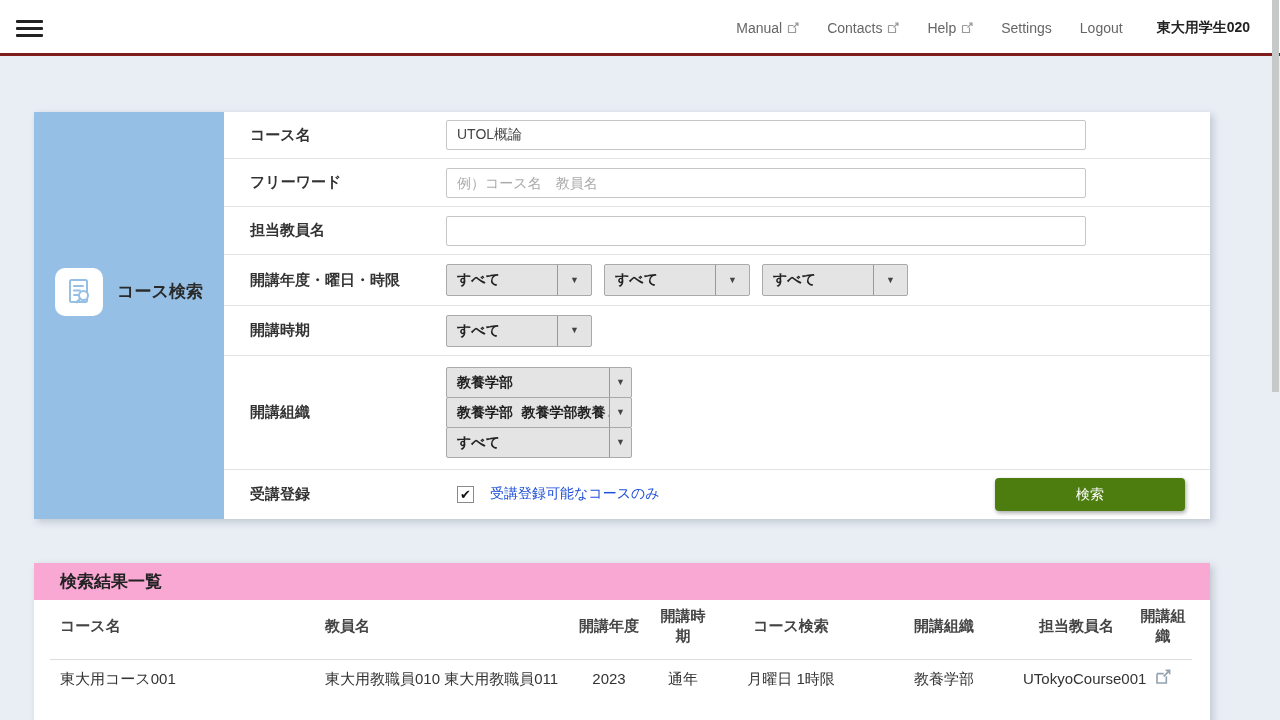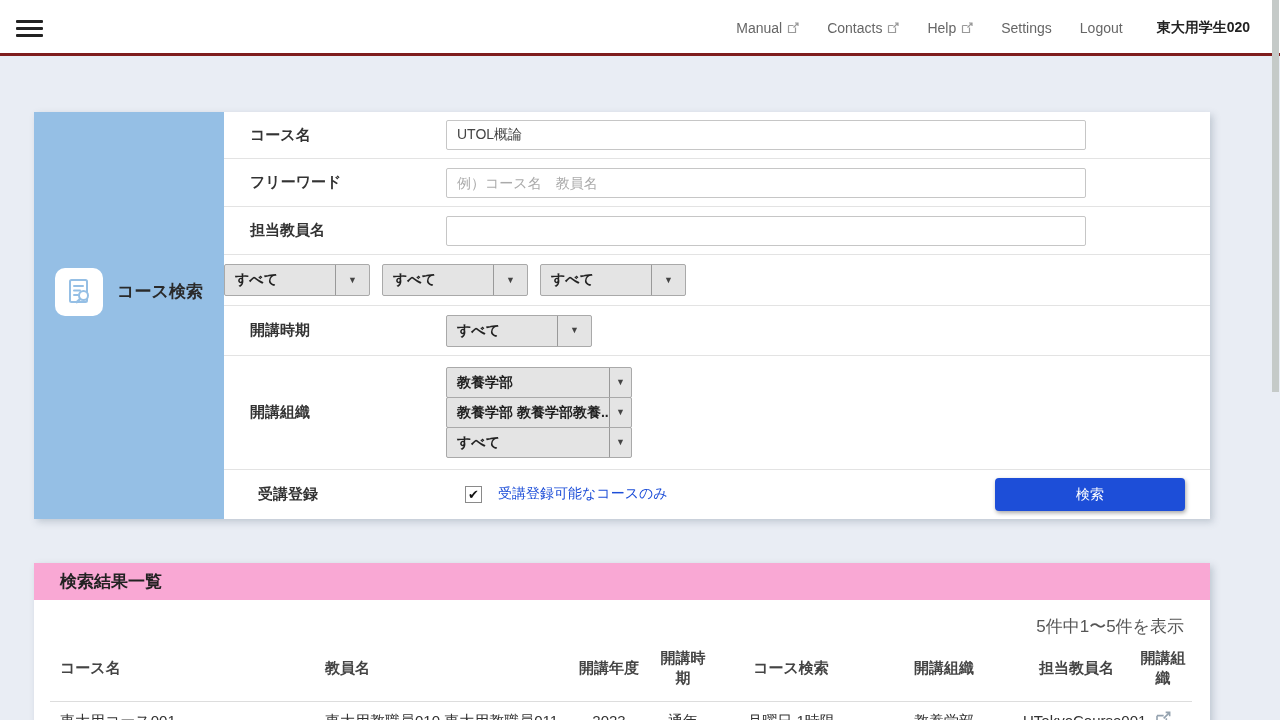--- a/index.html
+++ b/index.html
@@ -41,52 +41,52 @@
   .side-inner { transform:translateY(-24px); display:flex; align-items:center; gap:14px; }
   .icon-tile {
     width:48px; height:48px; background:#fff; border-radius:10px;
     display:flex; align-items:center; justify-content:center;
   }
   .side-title { font-size:17px; font-weight:bold; color:#2a2a2a; }
 
   .form { flex:1; display:flex; flex-direction:column; }
   .form-row { display:flex; align-items:center; border-bottom:1px solid #e3e3e3; position:relative; }
   .form-row:last-child { border-bottom:none; }
-  .r1{height:47px;} .r2{height:48px;} .r3{height:48px;} .r4{height:51px;} .r5{height:50px;} .r6{height:114px;} .r7{height:48px;padding-left:8px;}
+  .r1{height:47px;} .r2{height:48px;} .r3{height:48px;} .r4{height:51px;} .r5{height:50px;} .r6{height:114px;} .r7{height:48px;}
   .form-label { width:222px; padding-left:26px; font-size:15px; font-weight:bold; color:#333; flex-shrink:0; }
   .text-input {
     width:640px; height:30px; border:1px solid #c6c6c6; border-radius:2px;
     font-size:14px; padding:0 10px; color:#444; outline:none;
     font-family:"Liberation Sans","DejaVu Sans",sans-serif;
   }
   .text-input::placeholder { color:#aaa; }
 
   .dd-group { display:flex; gap:12px; }
   .dropdown {
     height:32px; width:146px; background:#e4e4e4; border:1px solid #a9a9a9; border-radius:2px;
     display:flex; align-items:stretch; cursor:pointer;
   }
-  .dd-text { flex:1; display:flex; align-items:center; padding-left:10px; font-size:14px; font-weight:bold; color:#222; white-space:nowrap; overflow:hidden; }
+  .dd-text { flex:1; display:flex; align-items:center; padding-left:10px; font-size:14px; font-weight:bold; color:#222; white-space:nowrap; overflow:hidden;font-family:Liberation Mono, monospace; }
   .dd-arrow { width:34px; border-left:1px solid #999; display:flex; align-items:center; justify-content:center; flex-shrink:0; }
   .tri { font-size:9px; color:#444; line-height:1; }
 
   .org-stack { display:flex; flex-direction:column; }
   .org-stack .dropdown { width:186px; height:31px; }
   .org-stack .dropdown + .dropdown { margin-top:-1px; }
   .org-stack .dd-arrow { width:22px; }
 
   .checkbox {
     width:17px; height:17px; background:#fff; border:1px solid #8a8a8a;
     margin-left:11px; display:flex; align-items:center; justify-content:center; cursor:pointer;
   }
   .check { font-size:13px; font-weight:bold; color:#111; line-height:1; }
   .checkbox-label { margin-left:16px; font-size:14px; color:#1d4ed8; }
   .search-btn {
     position:absolute; right:25px; top:8px; width:190px; height:33px;
-    background:#1d4ed8; color:#fff; border:none; border-radius:4px;
+    background:#4d7c0f; color:#fff; border:none; border-radius:4px;
     font-size:14px; cursor:pointer; box-shadow:1px 2px 4px rgba(0,0,0,0.35);
     font-family:"Liberation Sans","DejaVu Sans",sans-serif;
   }
 
   
   .results-panel {
     position:absolute; left:34px; top:563px; width:1176px; height:320px;
     background:#fff; box-shadow:3px 3px 7px rgba(70,90,110,0.25);
   }
   .results-header {
@@ -184,20 +184,21 @@
       <div class="form-label">フリーワード</div>
       <input class="text-input" placeholder="例）コース名　教員名" style="">
     </div>
 
     <div class="form-row r2">
       <div class="form-label">担当教員名</div>
       <input class="text-input" value="" style="">
     </div>
 
     <div class="form-row r4">
+      <div class="form-label">開講年度・曜日・時限</div>
       <div class="dd-group">
         <div class="dropdown">
           <span class="dd-text">すべて</span>
           <span class="dd-arrow">
               <span class="tri">▼</span>
             </span>
         </div>
         <div class="dropdown">
           <span class="dd-text">すべて</span>
           <span class="dd-arrow">
@@ -255,21 +256,20 @@
       <span class="checkbox-label">受講登録可能なコースのみ</span>
       <button class="search-btn">検索</button>
     </div>
   </div>
 </div>
 
 <div class="results-panel">
   <div class="results-header">
     <span>検索結果一覧</span>
   </div>
-  <div class="results-count">5件中1〜5件を表示</div>
 
   <table class="results">
     <colgroup>
       <col class="col-course">
         <col class="col-teacher">
         <col class="col-year">
         <col class="col-term">
       <col class="col-day">
         <col class="col-org">
         <col class="col-code">

